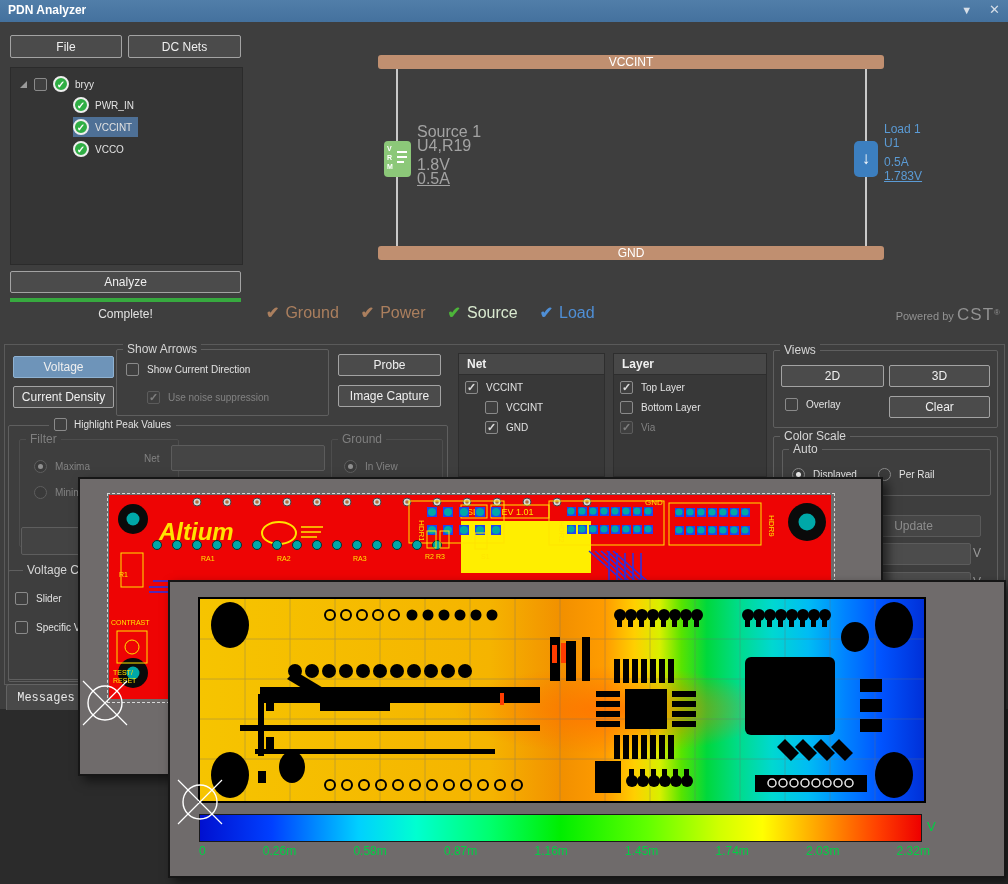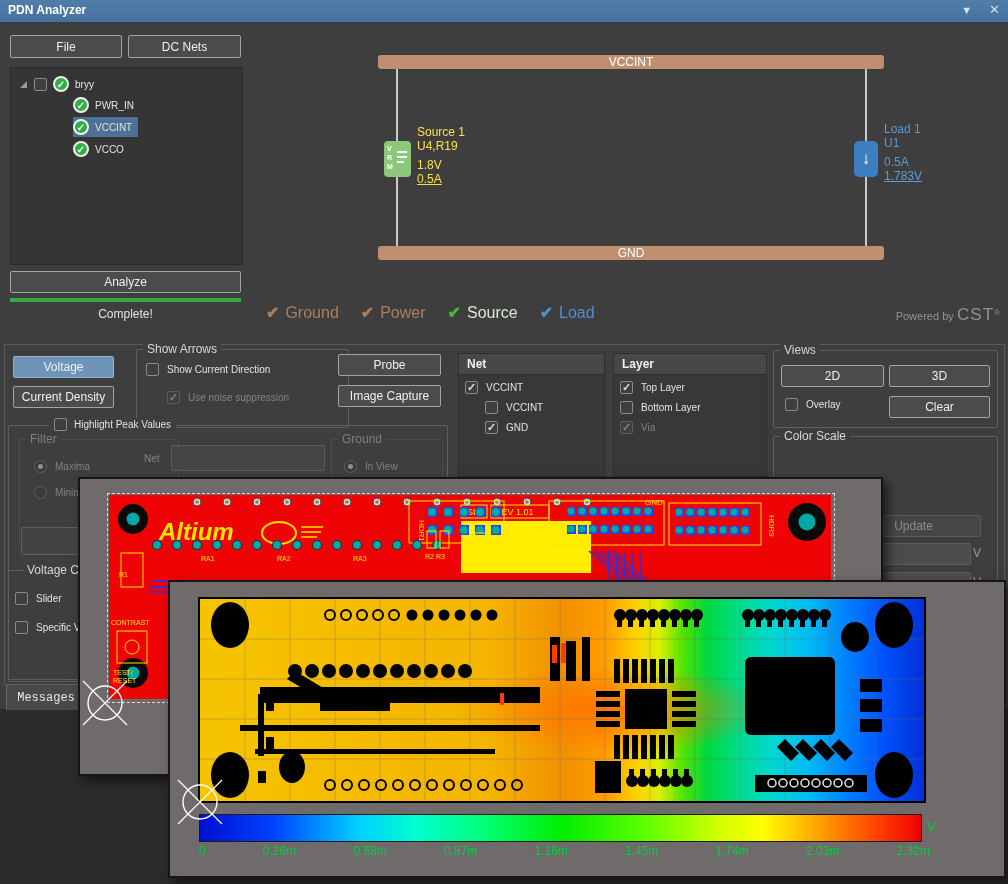--- a/index.html
+++ b/index.html
@@ -38,21 +38,21 @@
   .lbl{font-size:10px;color:#e2e2e2;white-space:nowrap;}
   .lbl.dis{color:#828282;}
   
   .listgrp{background:#383838;border:1px solid #2e2e2e;}
   .listhead{position:absolute;left:0;top:0;right:0;height:20px;background:#484848;border-bottom:1px solid #2e2e2e;
             display:flex;align-items:center;padding-left:8px;font-weight:bold;color:#f0f0f0;}
   .listrow{position:absolute;display:flex;align-items:center;gap:8px;}
   
   .rail{background:#c08f70;border-radius:3px;color:#fff;display:flex;align-items:center;justify-content:center;font-size:12px;}
   .vline{width:2px;background:#c9c9c9;}
-  .srctxt{color:#fde047;font-size:12px;line-height:14px;white-space:nowrap;}
+  .srctxt{color:#a3a3a3;font-size:16px;line-height:14px;white-space:nowrap;}
   .loadtxt{color:#5b9bd5;font-size:12px;line-height:14px;white-space:nowrap;}
   .und{text-decoration:underline;}
   
   .legend-item{display:flex;align-items:center;gap:6px;font-size:16px;}
   
   .pcbwin{background:#6f6b6b;border:2px solid #161616;box-shadow:5px 5px 10px rgba(0,0,0,.55);box-sizing:border-box;}
   .dashed-frame{border:1px dashed #d8d8d8;}
   .scalelabels{display:flex;justify-content:space-between;color:#00d044;font-size:12px;}
   .vunit{color:#00d044;font-size:13px;}
   .progress{background:#262626;}
@@ -156,21 +156,21 @@
   <div style="height:5px;"></div>
   <div>0.5A</div>
   <div class="und">1.783V</div>
 </div>
 
 <div class="abs" style="left:4px;top:344px;width:999px;height:339px;border:1px solid #5a5a5a;"></div>
 
 <div class="abs btn sel" style="left:13px;top:356px;width:101px;height:22px;">Voltage</div>
 <div class="abs btn" style="left:13px;top:386px;width:101px;height:22px;">Current Density</div>
 
-<div class="abs grp" style="left:136px;top:349px;width:213px;height:79px;">
+<div class="abs grp" style="left:116px;top:349px;width:213px;height:67px;">
   <span class="glabel">Show Arrows</span>
   <div class="listrow" style="left:9px;top:13px;">
     <span class="cb"></span>
     <span class="lbl">Show Current Direction</span>
   </div>
   <div class="listrow" style="left:30px;top:41px;">
     <span class="cb dis checked"></span>
     <span class="lbl dis">Use noise suppression</span>
   </div>
 </div>
@@ -216,20 +216,31 @@
   <div class="btn" style="position:absolute;left:115px;top:14px;width:101px;height:22px;">3D</div>
   <div class="listrow" style="left:11px;top:47px;">
     <span class="cb"></span>
     <span class="lbl">Overlay</span>
   </div>
   <div class="btn" style="position:absolute;left:115px;top:45px;width:101px;height:22px;">Clear</div>
 </div>
 
 <div class="abs grp" style="left:773px;top:436px;width:225px;height:246px;">
   <span class="glabel">Color Scale</span>
+  <div class="grp" style="position:absolute;left:8px;top:12px;width:209px;height:47px;">
+    <span class="glabel">Auto</span>
+    <div class="listrow" style="left:9px;top:18px;">
+      <span class="radio sel"></span>
+      <span class="lbl">Displayed</span>
+    </div>
+    <div class="listrow" style="left:95px;top:18px;">
+      <span class="radio"></span>
+      <span class="lbl">Per Rail</span>
+    </div>
+  </div>
   <div class="btn dis" style="position:absolute;left:72px;top:78px;width:135px;height:22px;">Update</div>
   <div style="position:absolute;left:27px;top:106px;width:168px;height:20px;background:#4c4c4c;border:1px solid #5c5c5c;border-radius:2px;"></div>
   <span style="position:absolute;left:199px;top:109px;color:#9a9a9a;">V</span>
   <div style="position:absolute;left:27px;top:135px;width:168px;height:20px;background:#4c4c4c;border:1px solid #5c5c5c;border-radius:2px;"></div>
   <span style="position:absolute;left:199px;top:138px;color:#9a9a9a;">V</span>
 </div>
 
 <div class="abs grp" style="left:8px;top:425px;width:440px;height:257px;">
   <div style="position:absolute;top:-8px;left:40px;background:#3e3e3e;padding:0 5px;display:flex;align-items:center;gap:7px;">
     <span class="cb"></span>

